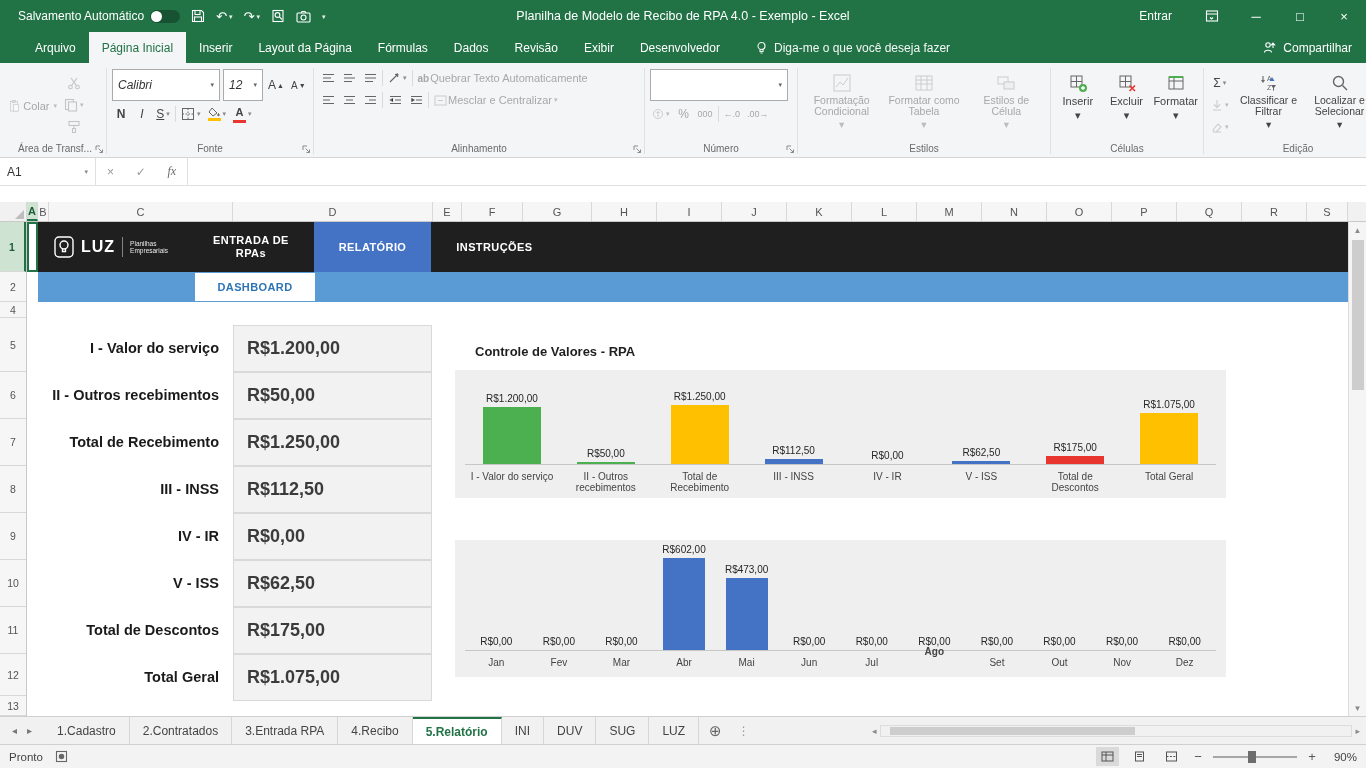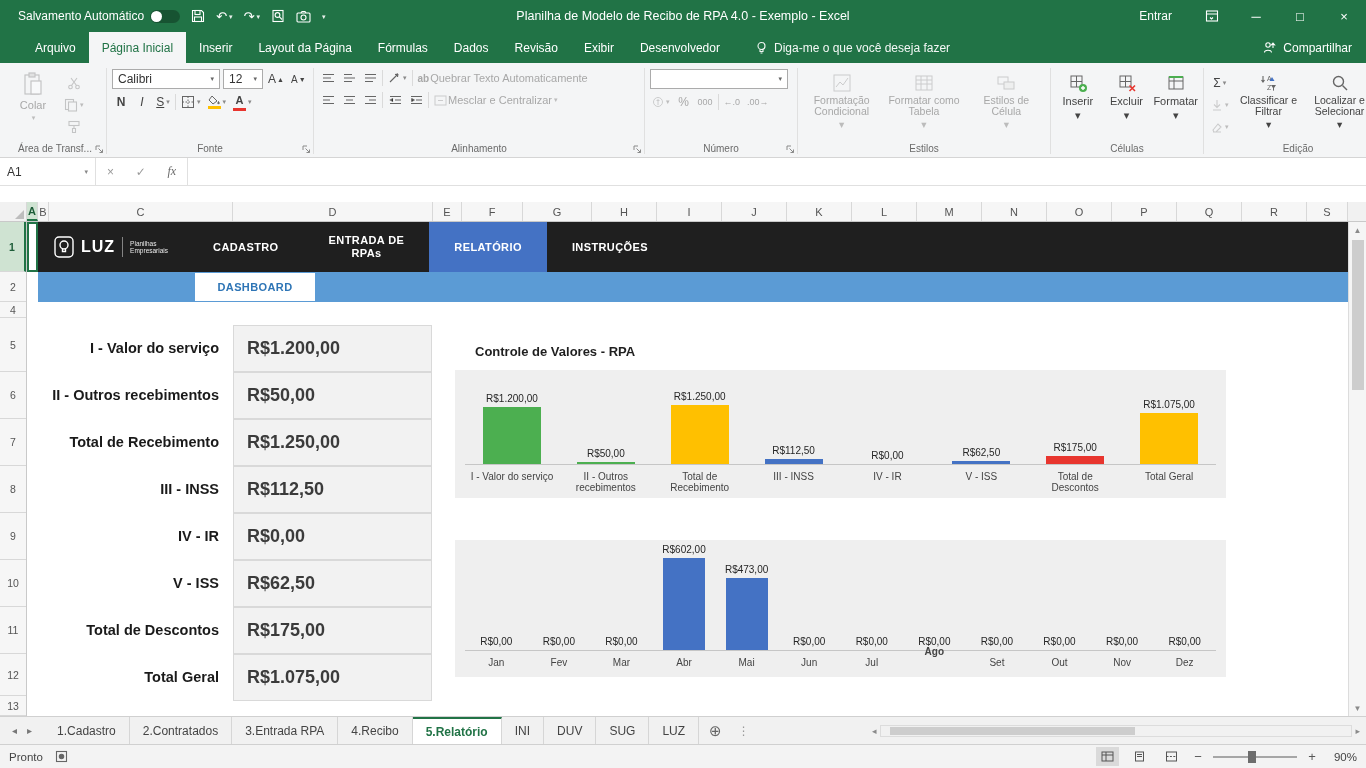--- a/index.html
+++ b/index.html
@@ -29,31 +29,31 @@
 
 
 .ribbon{height:95px;background:#f4f5f6;border-bottom:1px solid #d5d5d5;display:flex;align-items:stretch;padding:2px 4px 0 4px;overflow:hidden;}
 .grp{display:flex;flex-direction:column;padding:0 5px;position:relative;flex:none;}
 .grp-body{flex:1;display:flex;gap:5px;padding-top:4px;}
 .grp-body.vert{flex-direction:column;gap:4px;}
 .grp-label{height:17px;display:flex;align-items:center;justify-content:center;font-size:10px;color:#6a6a6a;white-space:nowrap;}
 .launcher{position:absolute;right:2px;bottom:3px;color:#8a8a8a;}
 .gsep{width:1px;background:#e0e0e0;margin:3px 0;flex:none;}
 .row{display:flex;align-items:center;gap:3px;}
-.bigbtn{width:48px;display:flex;flex-direction:column;align-items:center;gap:3px;padding-top:3px;font-size:11px;color:#444;}
+.bigbtn{width:48px;display:flex;flex-direction:row;align-items:center;gap:3px;padding-top:3px;font-size:11px;color:#444;}
 .bigbtn .arr,.sbtn .arr{font-size:7px;color:#8a8a8a;margin-left:1px;}
 .mini-col{display:flex;flex-direction:column;gap:4px;padding-top:5px;}
 .sbtn{height:18px;min-width:18px;display:flex;align-items:center;justify-content:center;gap:1px;font-size:12px;color:#444;padding:0 2px;}
 .sbtn.b{font-weight:bold;}
 .sbtn.i{font-style:italic;}
 .sbtn.u span:first-child{text-decoration:underline;}
 .dis{color:#a8a8a8 !important;}
 .dis svg{opacity:.45;}
 .dis .arr{color:#bcbcbc;}
-.combo{background:#fff;border:1px solid #ababab;height:20px;display:flex;align-items:center;padding:0 5px;font-size:12px;color:#333;}
+.combo{background:#fff;border:1px solid #ababab;height:32px;display:flex;align-items:center;padding:0 5px;font-size:12px;color:#333;font-style:italic;}
 .combo .arr{margin-left:auto;font-size:7px;color:#666;padding-left:4px;}
 .font-name{width:108px;}
 .font-size{width:40px;}
 .num-combo{width:138px;}
 .vr{width:1px;height:16px;background:#dadada;}
 .fsup{font-size:7px;vertical-align:super;}
 .stylebtn{width:82px;display:flex;flex-direction:column;align-items:center;gap:2px;padding-top:4px;font-size:10.5px;line-height:11px;text-align:center;}
 .cellbtn{width:48px;display:flex;flex-direction:column;align-items:center;gap:2px;padding-top:4px;font-size:11px;color:#444;}
 .editbtn{width:66px;display:flex;flex-direction:column;align-items:center;gap:2px;padding-top:4px;font-size:10.5px;line-height:11px;text-align:center;color:#444;}
 .colorbar{display:block;width:13px;height:3px;margin-top:1px;}
@@ -616,23 +616,20 @@
                 <circle cx="10" cy="9" r="4"></circle>
                 <path d="M8.5 13 v2.5 h3 V13"></path>
               </svg>
             <span class="logo-text">LUZ</span>
             <span class="logo-div"></span>
             <span class="logo-sub">Planilhas
 Empresariais</span>
           </div>
           <div class="nav-menu">
               <div class="nav-item">
-                <span>CADASTRO</span>
-              </div>
-              <div class="nav-item">
                 <span>ENTRADA DE
 RPAs</span>
               </div>
               <div class="nav-item active">
                 <span>RELATÓRIO</span>
               </div>
               <div class="nav-item">
                 <span>INSTRUÇÕES</span>
               </div>
             </div>

